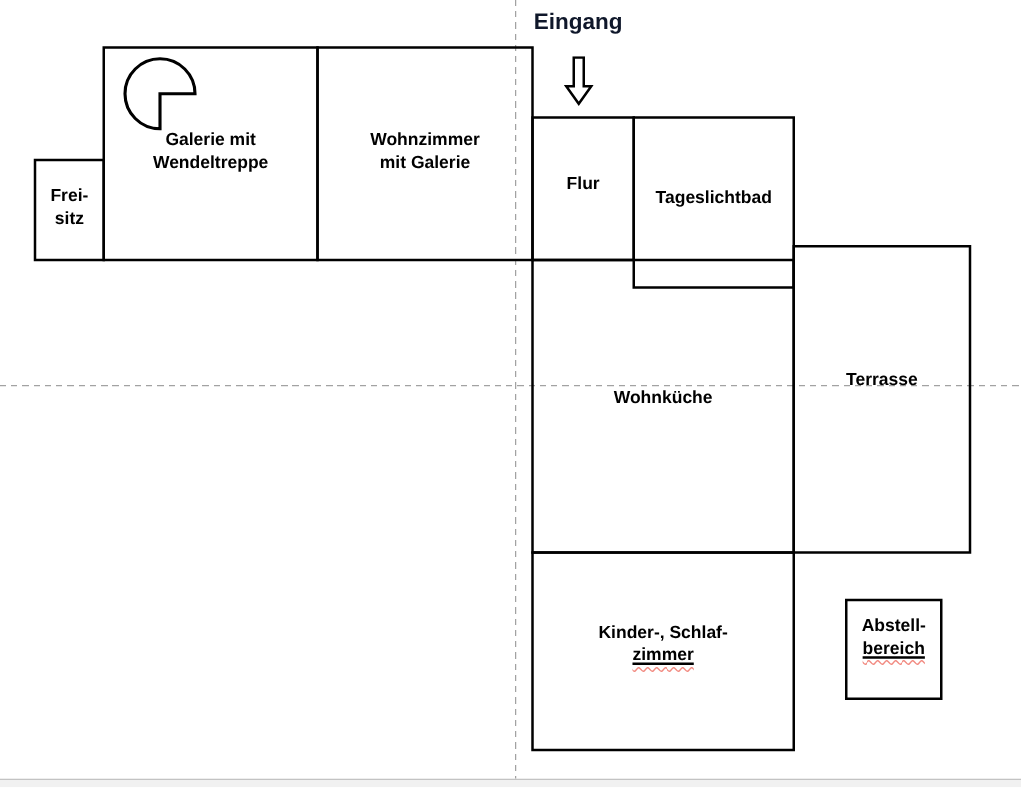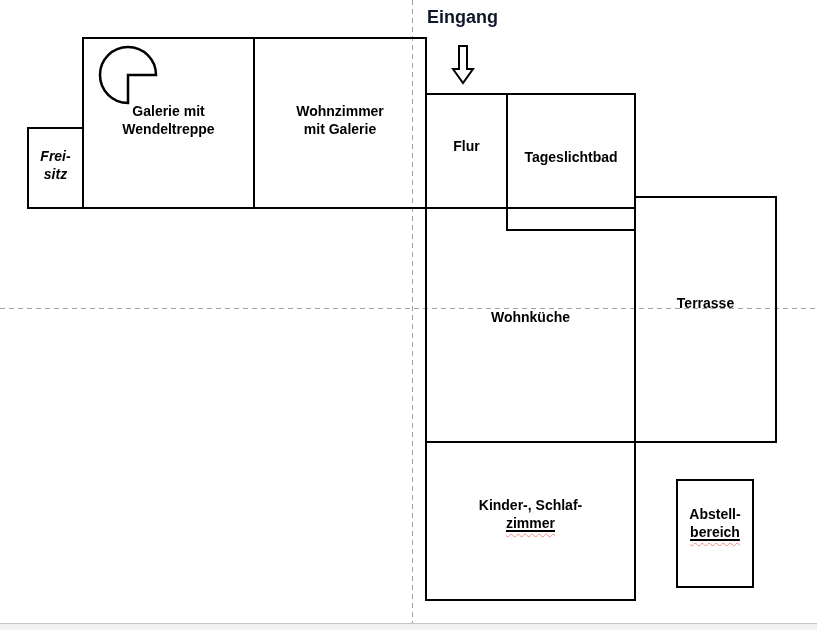--- a/index.html
+++ b/index.html
@@ -33,27 +33,27 @@
     align-items: center;
     justify-content: center;
     text-align: left;
     font-weight: bold;
     font-size: 14px;
     line-height: 18px;
     color: #000;
   }
   .room-galerie        { left: 82px;  top: 37px;  width: 173px; height: 172px; padding-bottom: 6px; }
   .room-wohnzimmer     { left: 253px; top: 37px;  width: 174px; height: 172px; padding-bottom: 6px; }
-  .room-freisitz       { left: 27px;  top: 127px; width: 57px;  height: 82px;  padding-bottom: 6px; font-style: italic; }
+  .room-freisitz       { left: 27px;  top: 127px; width: 57px;  height: 82px;  padding-bottom: 6px; }
   .room-flur           { left: 425px; top: 93px;  width: 83px;  height: 116px; padding-bottom: 10px; }
   .room-tageslichtbad  { left: 506px; top: 93px;  width: 130px; height: 138px; padding-bottom: 10px; }
   .room-wohnkueche     { left: 425px; top: 207px; width: 211px; height: 236px; padding-bottom: 16px; }
   .room-terrasse       { left: 634px; top: 196px; width: 143px; height: 247px; padding-bottom: 34px; }
   .room-kinder         { left: 425px; top: 441px; width: 211px; height: 160px; padding-bottom: 14px; }
-  .room-abstell        { left: 676px; top: 479px; width: 78px;  height: 109px; padding-bottom: 22px; }
+  .room-abstell        { left: 676px; top: 479px; width: 78px;  height: 81px; padding-bottom: 22px; }
   
   .entrance-label {
     position: absolute;
     left: 427px; top: 7px;
     font-size: 18px;
     font-weight: bold;
     color: #0f172a;
     white-space: nowrap;
   }
   .entrance-arrow { position: absolute; left: 451px; top: 45px; width: 24px; height: 40px; }

